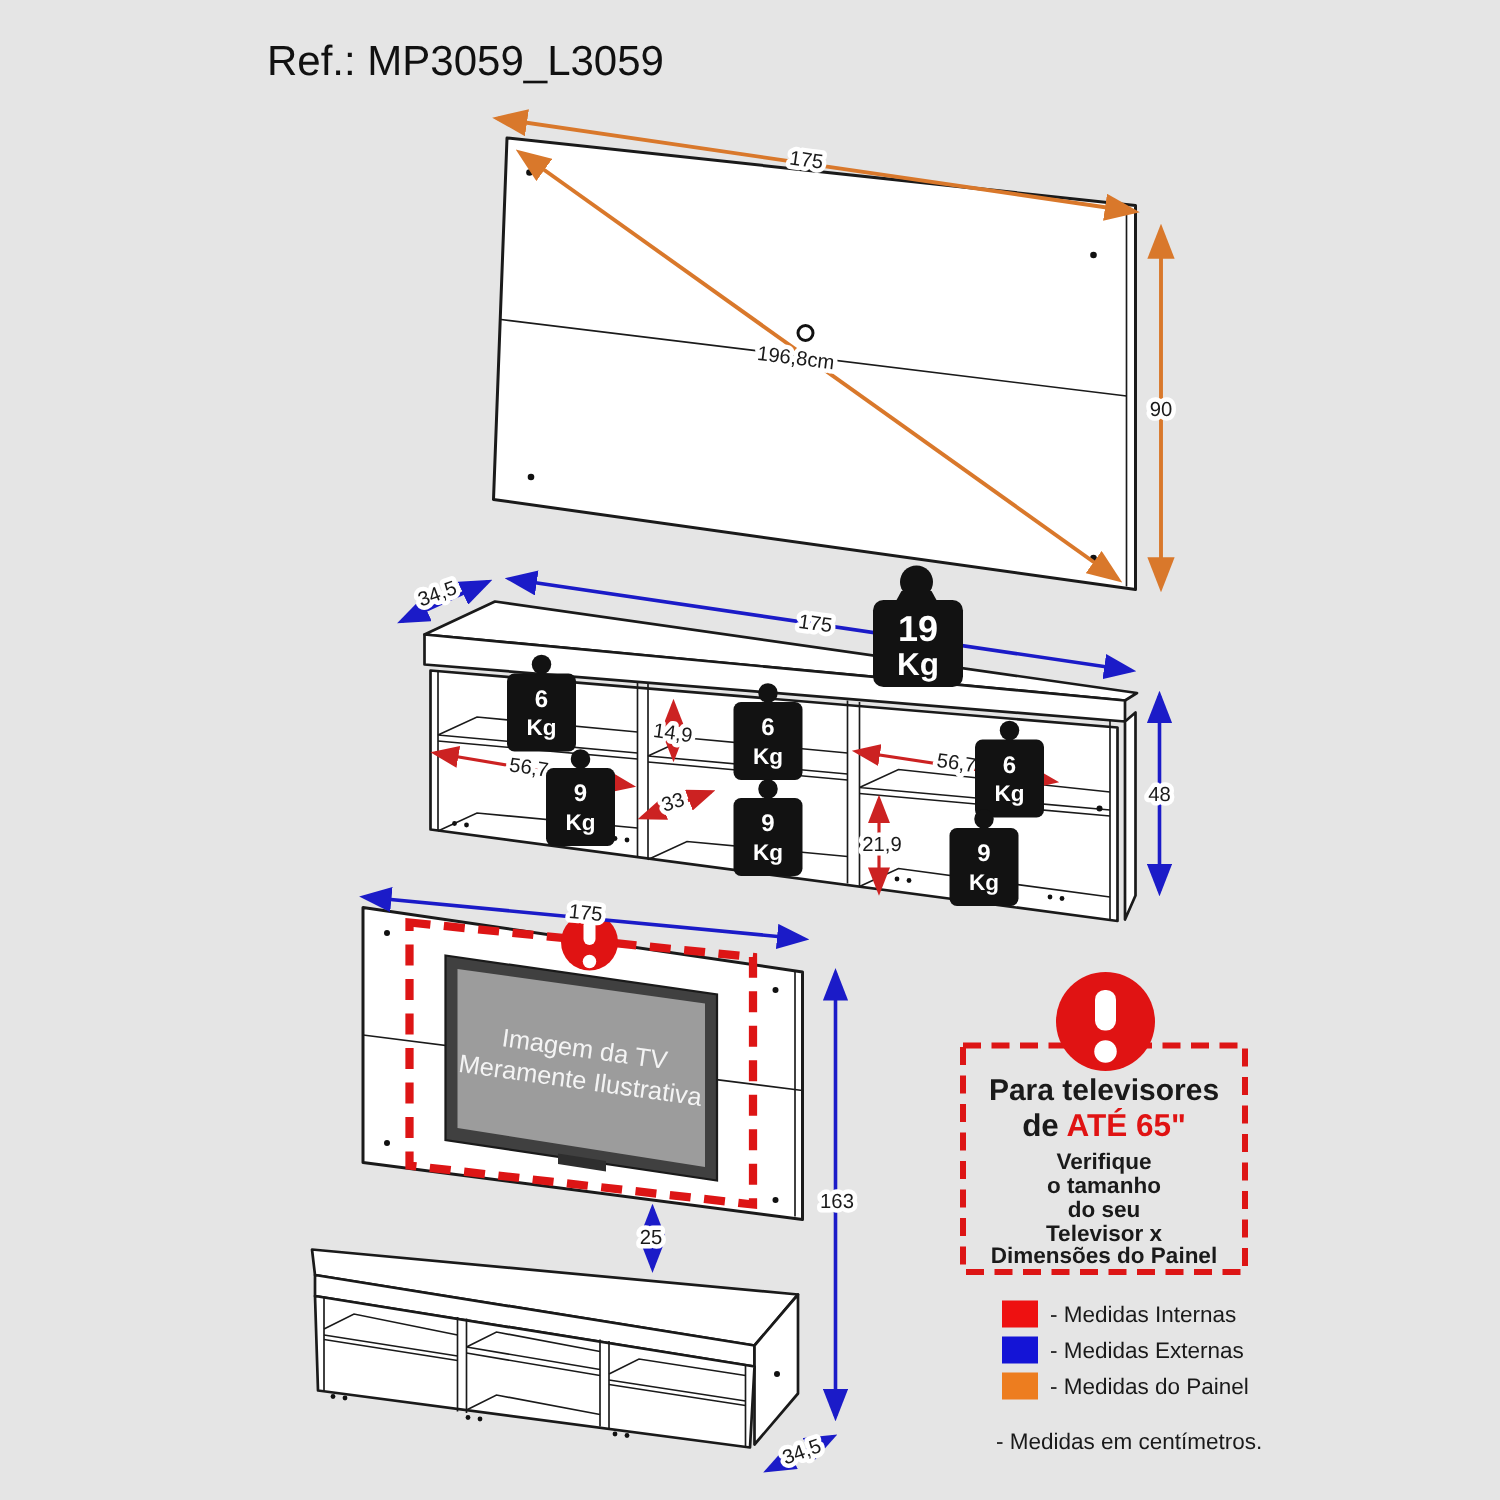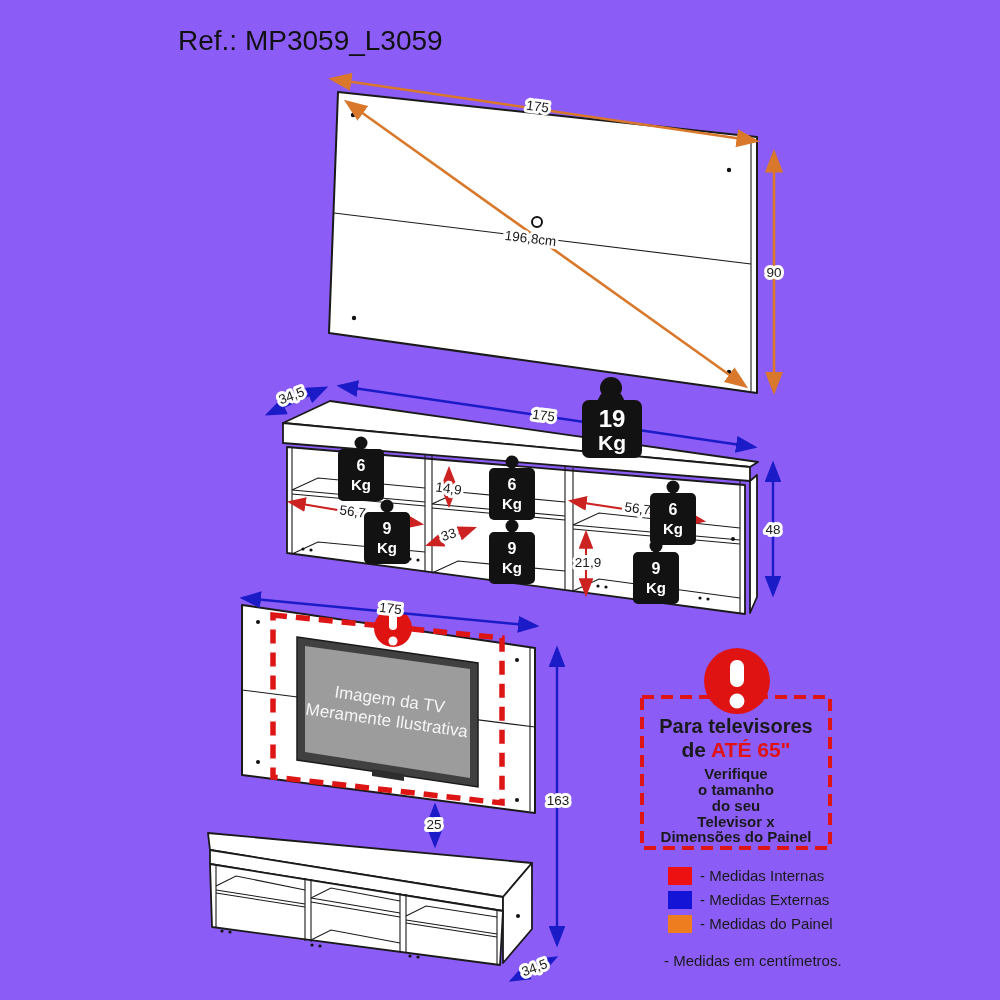--- a/index.html
+++ b/index.html
@@ -1,16 +1,16 @@
 <!DOCTYPE html>
 <html><head>
 <meta charset="utf-8">
 <style>
   html,body{margin:0;padding:0;background:#fff;}
-  .page{position:relative;width:1000px;height:1000px;background:#8b5cf6;overflow:hidden;}
+  .page{position:relative;width:1000px;height:1000px;background:#e5e5e5;overflow:hidden;}
   svg{font-family:"Liberation Sans",sans-serif;}
   .outline{fill:#fff;stroke:#1a1a1a;stroke-width:2;stroke-linejoin:round;}
   .face{fill:#fff;stroke:#1a1a1a;stroke-width:1.8;stroke-linejoin:round;}
   .thin{stroke:#1a1a1a;stroke-width:1.1;fill:none;}
   .dim-p{stroke:#d9782b;stroke-width:2.6;fill:none;}
   .dim-e{stroke:#1b1bc8;stroke-width:2.4;fill:none;}
   .dim-i{stroke:#cc2222;stroke-width:2.1;fill:none;}
   text.dim{font-size:13.5px;fill:#1a1a1a;text-anchor:middle;paint-order:stroke;stroke:#fff;stroke-width:6px;stroke-linejoin:round;}
   .wt{fill:#121212;}
   text.wtt{fill:#fff;font-weight:bold;text-anchor:middle;}

